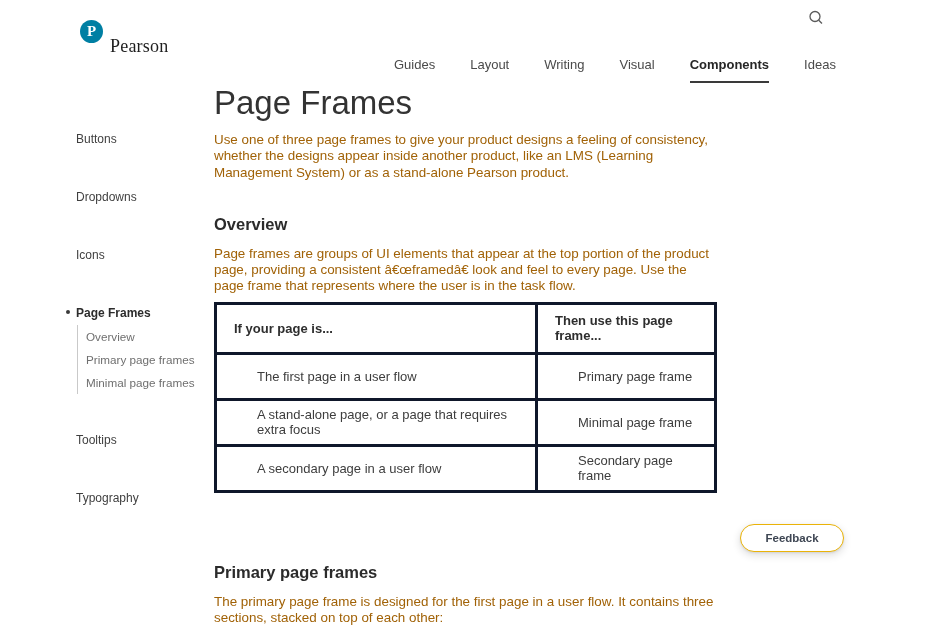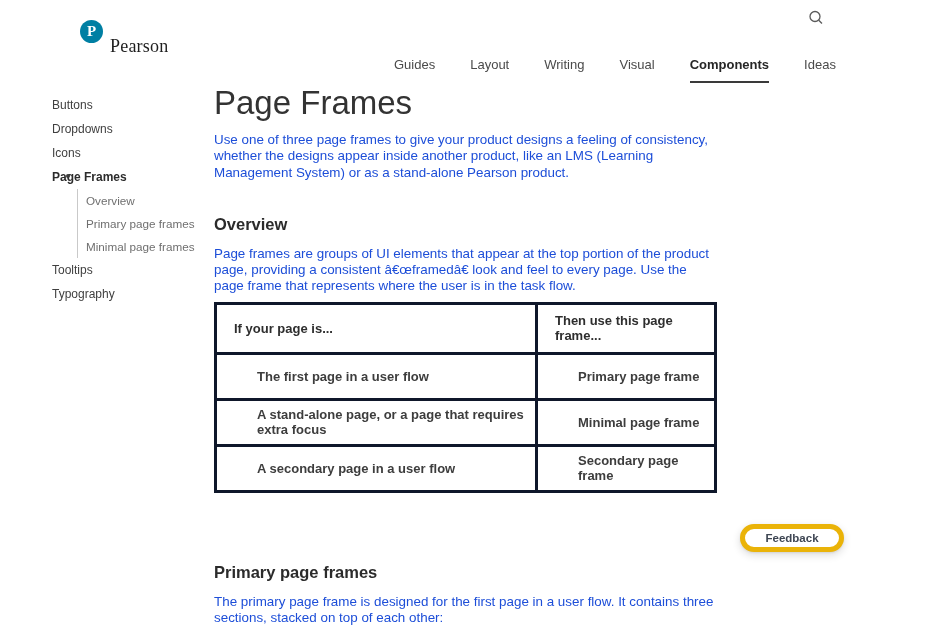--- a/index.html
+++ b/index.html
@@ -27,55 +27,55 @@
   .nav-item.active { font-weight:bold; color:#262626; border-bottom-color:#3a3a3a; }
 
   .search-btn {
     position:absolute; left:804px; top:7px; width:24px; height:24px;
     background:none; border:none; padding:0; cursor:pointer;
   }
 
   
   .sidebar { position:absolute; left:0; top:93px; width:205px; }
   .side-item {
-    display:block; padding:5px 0 5px 52px; font-size:12px; color:#3f3f3f;
-    text-decoration:none; cursor:pointer; position:relative;
+    display:block; padding:5px 0 5px 76px; font-size:12px; color:#3f3f3f;
+    text-decoration:none; cursor:pointer; position:relative;margin-top:34px;
   }
   .side-item.active { font-weight:bold; color:#2c2c2c; }
   .side-item .dot {
     position:absolute; left:66px; top:9px; width:4px; height:4px;
     border-radius:50%; background:#3a3a3a;
   }
   .subgroup { margin-left:77px; border-left:1px solid #c9c9c9; }
   .sub-item {
     display:block; padding:5px 0 5px 8px; font-size:11.7px; color:#6f6f6f;
     text-decoration:none; cursor:pointer;
   }
 
   
   .main { position:absolute; left:214px; top:84px; width:500px; }
   .page-title { margin:0 0 10px 0; font-size:33px; line-height:1.15; font-weight:400; color:#333333; }
-  .para { margin:0; font-size:13.4px; line-height:16.3px; color:#1d4ed8; }
+  .para { margin:0; font-size:13.4px; line-height:16.3px; color:#a16207; }
   .section-heading { margin:0; font-size:16.5px; line-height:19px; font-weight:bold; color:#2b2b2b; }
   .overview-heading { margin-top:34px; margin-bottom:12px; }
   .primary-heading  { margin-top:70px; margin-bottom:12px; }
 
   .frames-table { margin-top:7px; border-collapse:collapse; width:500px; table-layout:fixed; }
   .frames-table th, .frames-table td {
     border:3px solid #0f172a; text-align:left; vertical-align:middle;
     padding:0 10px 0 17px; font-size:13px;
   }
   .frames-table th { height:50px; font-weight:bold; color:#2e2e2e; }
-  .frames-table td { height:46px; font-weight:bold; color:#3d3d3d;padding-left:40px; }
+  .frames-table td { height:46px; font-weight:normal; color:#3d3d3d;padding-left:40px; }
   .col-if { width:321px; } .col-then { width:179px; }
 
   
   .feedback-btn {
     position:absolute; left:740px; top:524px; width:104px; height:28px;
-    border-radius:14px; background:#ffffff; border:5px solid #eab308;
+    border-radius:14px; background:#ffffff; border:1px solid #eab308;
     box-shadow:0 3px 8px rgba(0,0,0,0.14), 0 1px 2px rgba(0,0,0,0.08);
     font-family:"Liberation Sans", sans-serif; font-weight:bold; font-size:11.5px;
     color:#3e4653; cursor:pointer;
   }
 </style>
 </head>
 <body>
 
 <div id="app">
 

